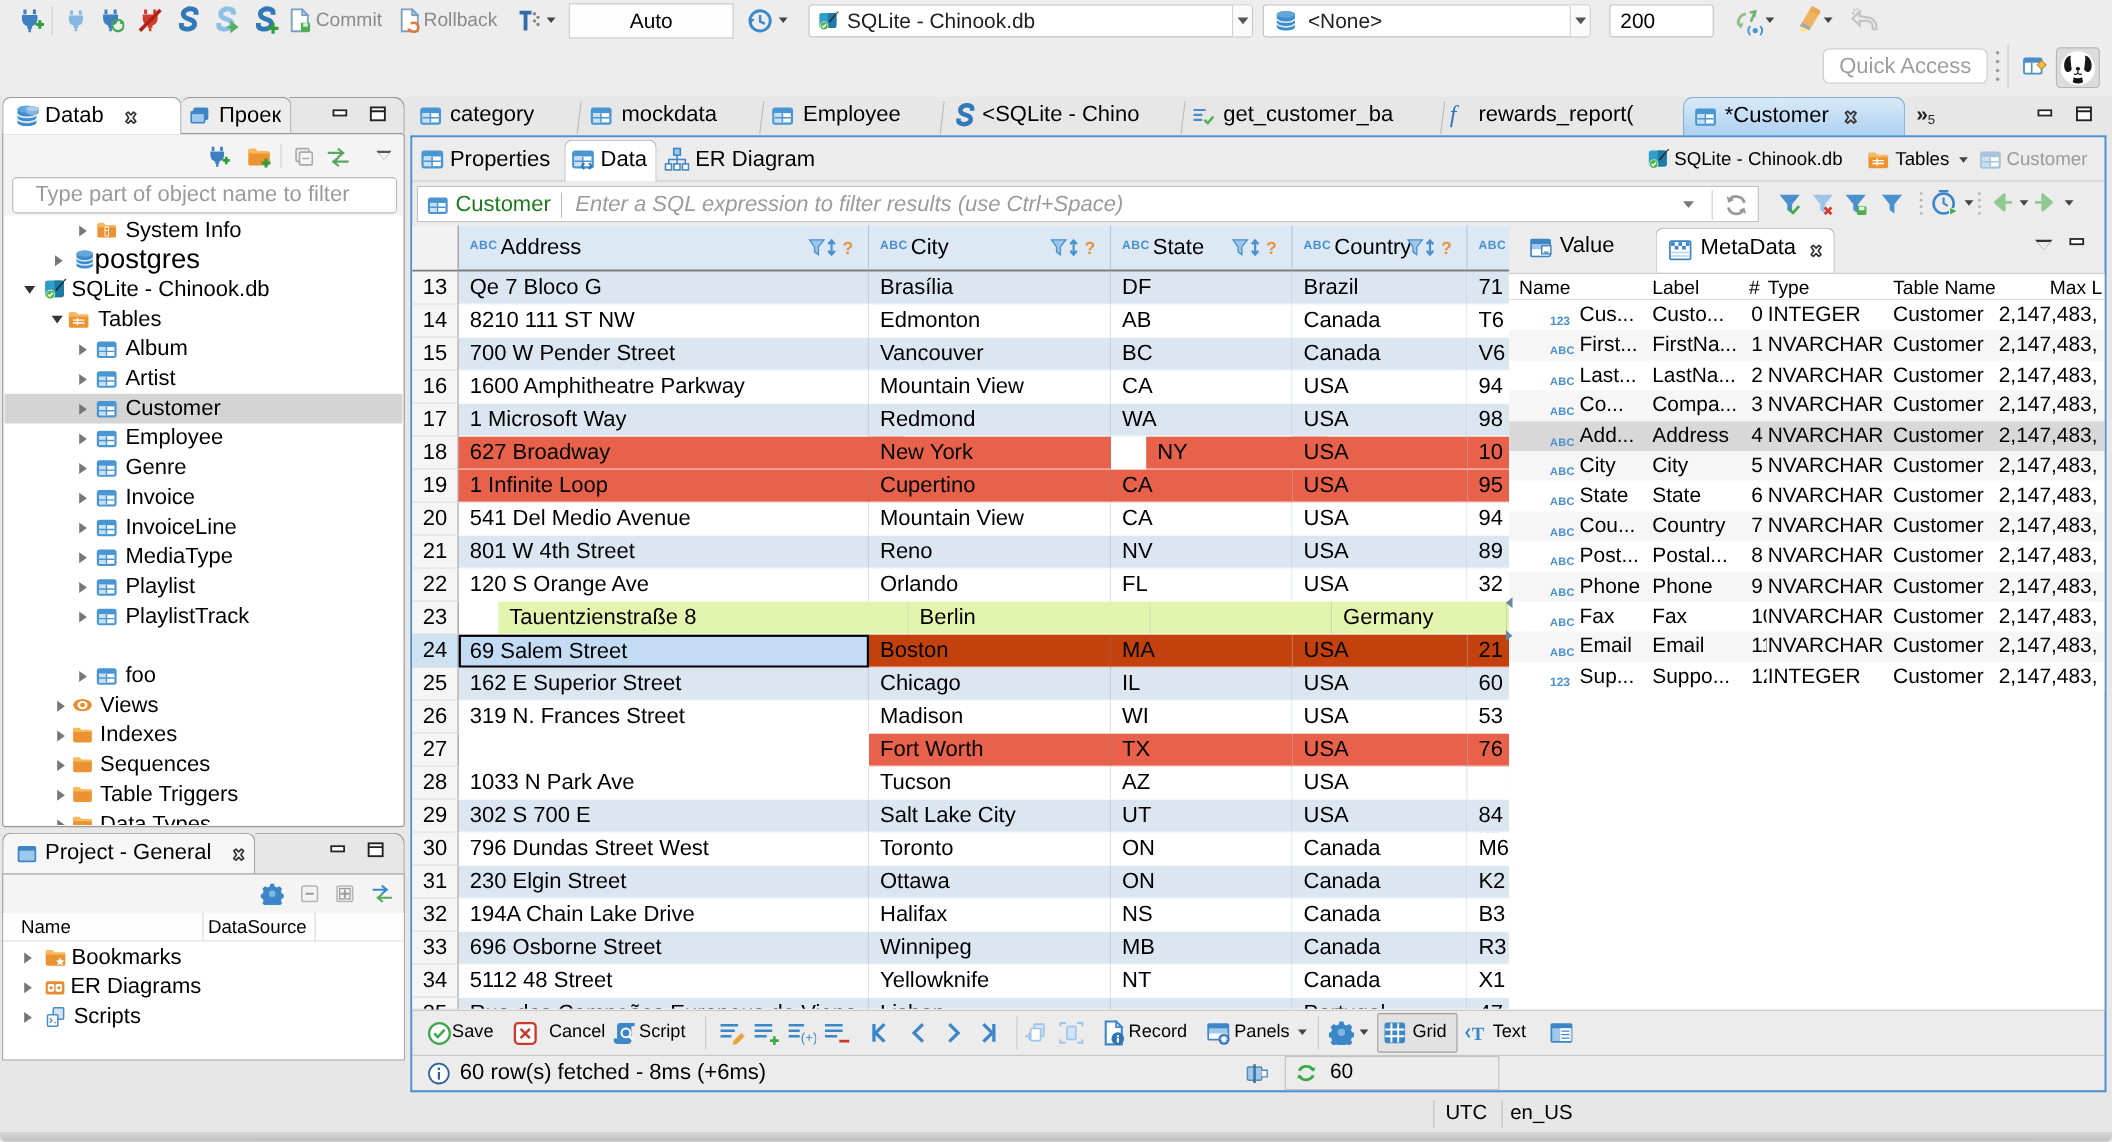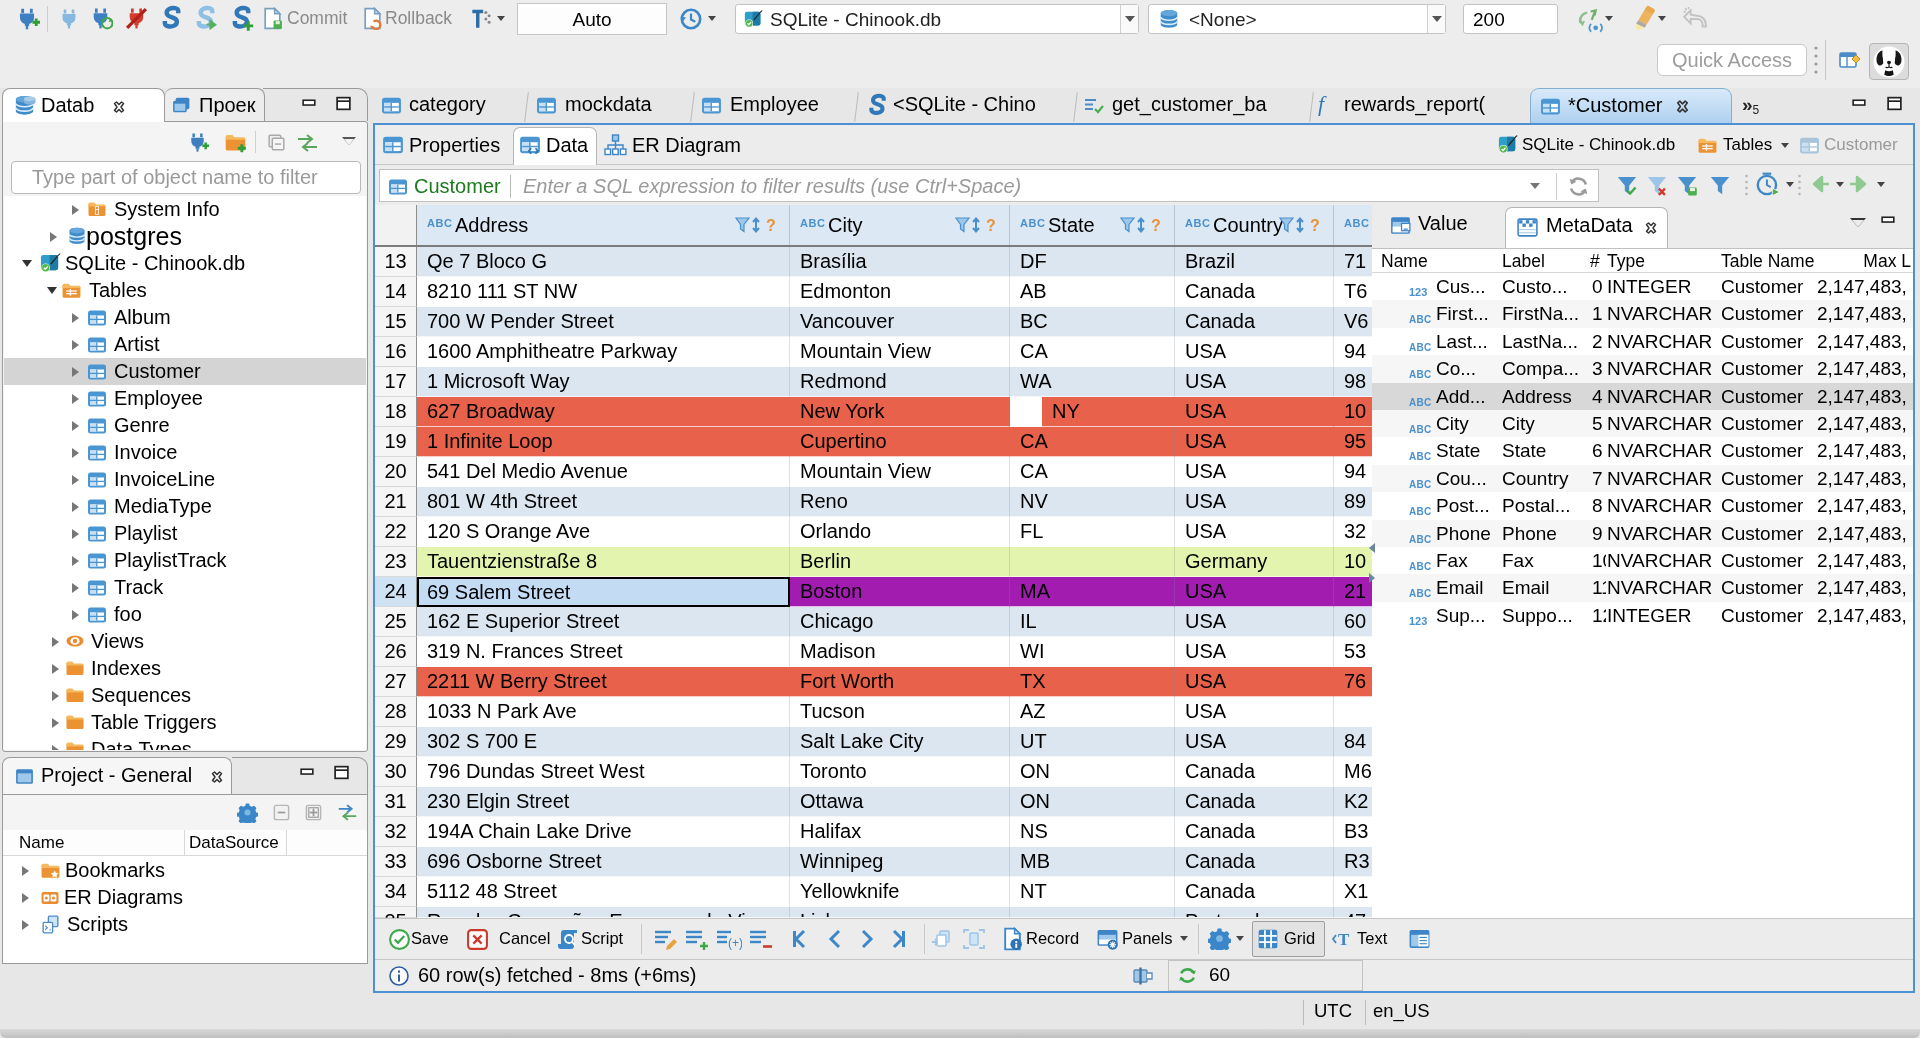--- a/index.html
+++ b/index.html
@@ -43,22 +43,22 @@
 
 #grid { position:absolute; left:0px; top:80px; width:997px; height:713px; background:#fff; }
 #ghead { position:absolute; left:0; top:0; width:997px; height:42px; background:#dce8f4; border-bottom:2px solid #7c7c7c; }
 .gcol { position:absolute; top:0; height:40px; border-right:1px solid #b9c6d4; }
 .grow { position:absolute; left:0; width:997px; height:30px; }
 .gnum { position:absolute; left:0; top:0; width:42px; height:30px; background:#f5f5f5; border-right:1px solid #8e8e8e; border-bottom:1px solid #d9d9d9; text-align:center; line-height:29px; }
 .gcell { position:absolute; top:0; height:30px; line-height:29px; padding-left:10px; border-right:1px solid rgba(120,140,160,0.25); border-bottom:1px solid rgba(255,255,255,0.7); overflow:hidden; white-space:nowrap; }
 .c-blue { background:#dce6f0; }
 .c-white { background:#ffffff; }
 .c-red { background:#e8614b; }
-.c-green { background:#e3f4ae; }
-.c-sel { background:#a21caf; }
+.c-green { background:#e3f4ae;margin-left:36px; }
+.c-sel { background:#c2410c; }
 
 #metapanel { position:absolute; left:997px; top:80px; width:541px; height:713px; background:#ececec; }
 #metatabs { position:absolute; left:0; top:0; width:541px; height:43px; }
 #metatable { position:absolute; left:0; top:43px; width:541px; height:670px; background:#fff; border-top:1px solid #c0c0c0; }
 .mrow { position:absolute; left:0; width:541px; height:27.4px; line-height:27px; }
 .mcell { position:absolute; top:0; height:27.4px; overflow:hidden; white-space:nowrap; font-size:19px; }
 
 #btoolbar { position:absolute; left:0; top:793px; width:1538px; height:41px; background:#ececec; border-top:1px solid #c6c6c6; }
 #bstatus { position:absolute; left:0; top:834px; width:1538px; height:32px; background:#ececec; border-top:1px solid #c6c6c6; }
 
@@ -434,27 +434,20 @@
         </svg>
         <span class="tlabel" style="left:110px;font-size:20px;">Playlist</span>
       </div>
 <div class="trow" style="top:351px;">
         <div class="arr" style="left:68px;"></div>
         <svg class="ico" style="left:83px;top:4px;color:#4a96d2;" width="20" height="20" viewBox="0 0 20 20">
           <use href="#s-tbl"></use>
         </svg>
         <span class="tlabel" style="left:110px;font-size:20px;">PlaylistTrack</span>
       </div>
-<div class="trow" style="top:378px;">
-        <div class="arr" style="left:68px;"></div>
-        <svg class="ico" style="left:83px;top:4px;color:#4a96d2;" width="20" height="20" viewBox="0 0 20 20">
-          <use href="#s-tbl"></use>
-        </svg>
-        <span class="tlabel" style="left:110px;font-size:20px;">Track</span>
-      </div>
 <div class="trow" style="top:405px;">
         <div class="arr" style="left:68px;"></div>
         <svg class="ico" style="left:83px;top:4px;color:#4a96d2;" width="20" height="20" viewBox="0 0 20 20">
           <use href="#s-tbl"></use>
         </svg>
         <span class="tlabel" style="left:110px;font-size:20px;">foo</span>
       </div>
 <div class="trow" style="top:432px;">
         <div class="arr" style="left:48px;"></div>
         <svg class="ico" style="left:61px;top:3px;" width="20" height="20" viewBox="0 0 20 20">
@@ -868,21 +861,20 @@
 <div class="grow" style="top:432px;">
           <div class="gnum">26</div>
           <div class="gcell c-white" style="left:42px;width:373px;">319 N. Frances Street</div>
           <div class="gcell c-white" style="left:415px;width:220px;">Madison</div>
           <div class="gcell c-white" style="left:635px;width:165px;">WI</div>
           <div class="gcell c-white" style="left:800px;width:159px;">USA</div>
           <div class="gcell c-white" style="left:959px;width:38px;border-right:none;">53</div>
         </div>
 <div class="grow" style="top:462px;">
           <div class="gnum">27</div>
-          <div class="gcell c-red" style="left:42px;width:373px;">2211 W Berry Street</div>
           <div class="gcell c-red" style="left:415px;width:220px;">Fort Worth</div>
           <div class="gcell c-red" style="left:635px;width:165px;">TX</div>
           <div class="gcell c-red" style="left:800px;width:159px;">USA</div>
           <div class="gcell c-red" style="left:959px;width:38px;border-right:none;">76</div>
         </div>
 <div class="grow" style="top:492px;">
           <div class="gnum">28</div>
           <div class="gcell c-white" style="left:42px;width:373px;">1033 N Park Ave</div>
           <div class="gcell c-white" style="left:415px;width:220px;">Tucson</div>
           <div class="gcell c-white" style="left:635px;width:165px;">AZ</div>

